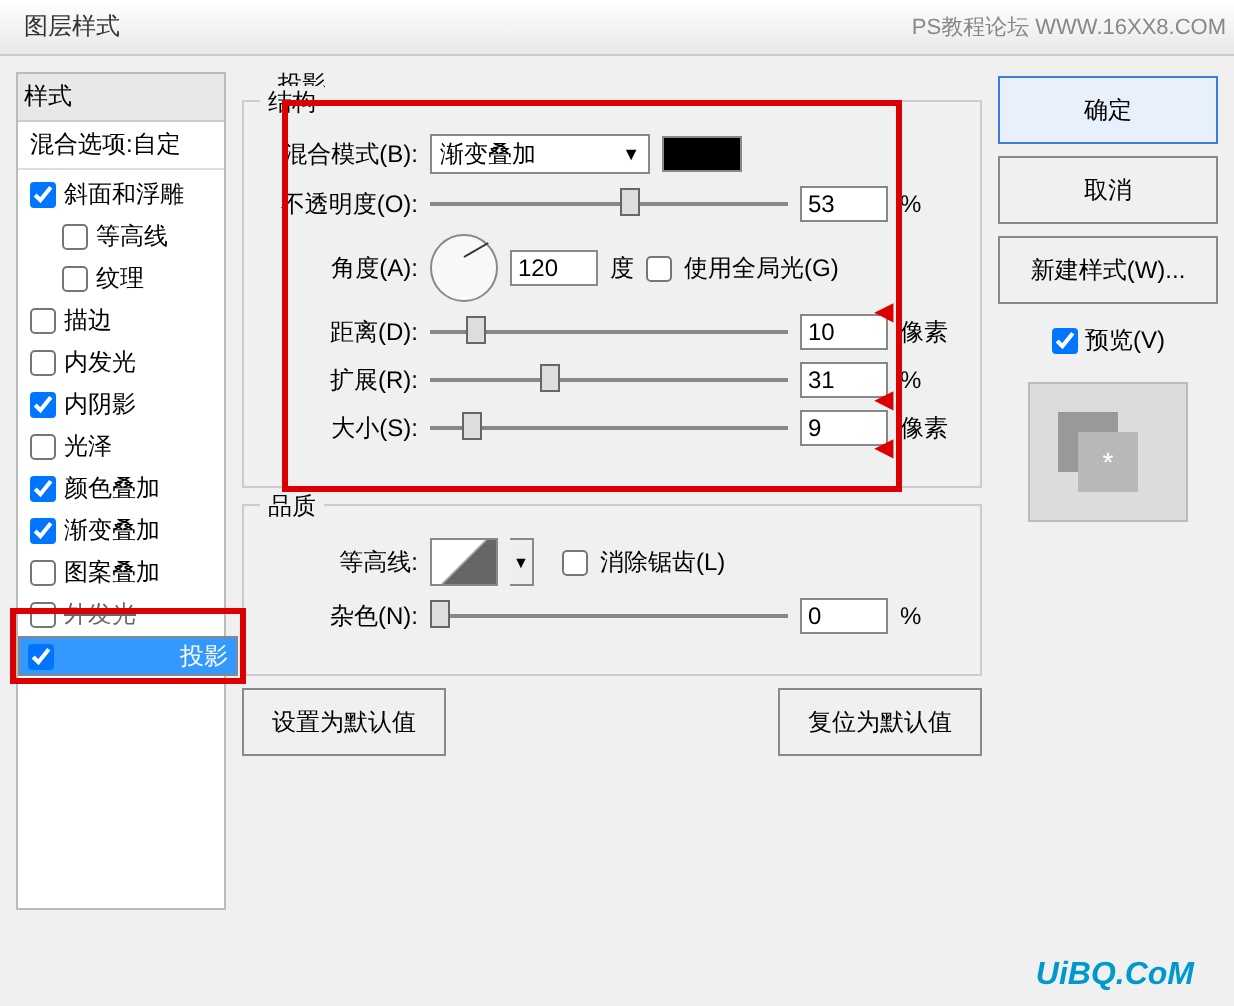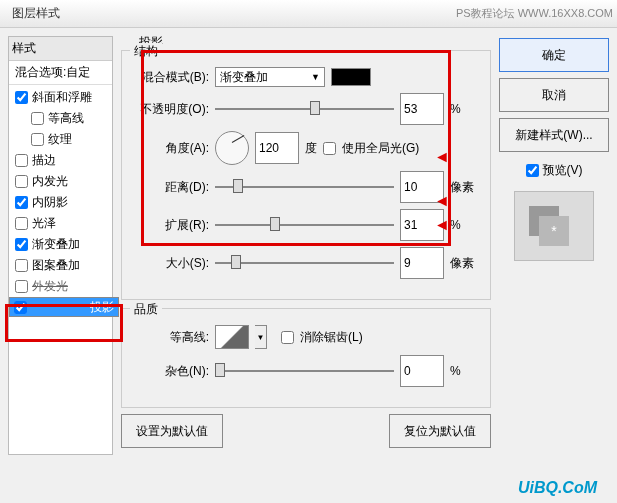--- a/index.html
+++ b/index.html
@@ -22,21 +22,21 @@
 .group-title{position:absolute;top:-8px;left:8px;background:#f0f0f0;padding:0 4px}
 .shadow-title{position:absolute;top:-2px;left:14px;background:#f0f0f0;padding:0 4px}
 .row{display:flex;align-items:center;margin:6px 0;gap:6px}
 .lbl{width:75px;text-align:right}
 .sel{width:110px;height:20px;border:1px solid #888;background:#fff;display:flex;align-items:center;justify-content:space-between;padding:0 4px}
 .sel .arr{font-size:9px}
 .swatch{width:40px;height:18px;background:#000;border:1px solid #888}
 .slider{flex:1;height:18px;position:relative;display:flex;align-items:center}
 .slider .track{height:2px;background:#888;flex:1}
 .slider .thumb{position:absolute;width:10px;height:14px;background:#ddd;border:1px solid #666;top:1px}
-.num{width:44px;height:32px;border:1px solid #888;background:#fff;padding:0 3px;display:flex;align-items:center}
+.num{width:44px;height:18px;border:1px solid #888;background:#fff;padding:0 3px;display:flex;align-items:center}
 .unit{width:28px}
 .dial{width:34px;height:34px;border:1px solid #888;border-radius:50%;background:#f8f8f8;position:relative}
 .dial::after{content:"";position:absolute;width:14px;height:1px;background:#333;top:10px;left:16px;transform:rotate(-30deg);transform-origin:left}
 .contour{width:34px;height:24px;border:1px solid #888;background:linear-gradient(135deg,#fff 48%,#666 52%);display:inline-block}
 .contour-arrow{width:12px;height:24px;border:1px solid #888;border-left:none;display:inline-flex;align-items:center;justify-content:center;background:#eee;font-size:8px}
 .btns-row{display:flex;gap:10px;justify-content:space-between;margin-top:6px}
 .btn{border:1px solid #888;background:#f0f0f0;padding:2px 14px;height:34px;display:flex;align-items:center}
 .right{width:110px;display:flex;flex-direction:column;gap:6px;align-items:stretch;padding-top:2px}
 .right .btn{justify-content:center}
 .right .btn.primary{border:1px solid #3b7ddd;background:#e8f0fc}
@@ -85,20 +85,24 @@
         <div class="chk-row">
           <input type="checkbox" checked="" style="">
           <span>内阴影</span>
         </div>
         <div class="chk-row">
           <input type="checkbox" style="">
           <span>光泽</span>
         </div>
         <div class="chk-row">
           <input type="checkbox" checked="" style="">
+          <span>颜色叠加</span>
+        </div>
+        <div class="chk-row">
+          <input type="checkbox" checked="" style="">
           <span>渐变叠加</span>
         </div>
         <div class="chk-row">
           <input type="checkbox" style="">
           <span>图案叠加</span>
         </div>
         <div class="chk-row strike">
           <input type="checkbox" style="">
           <span>外发光</span>
         </div>

